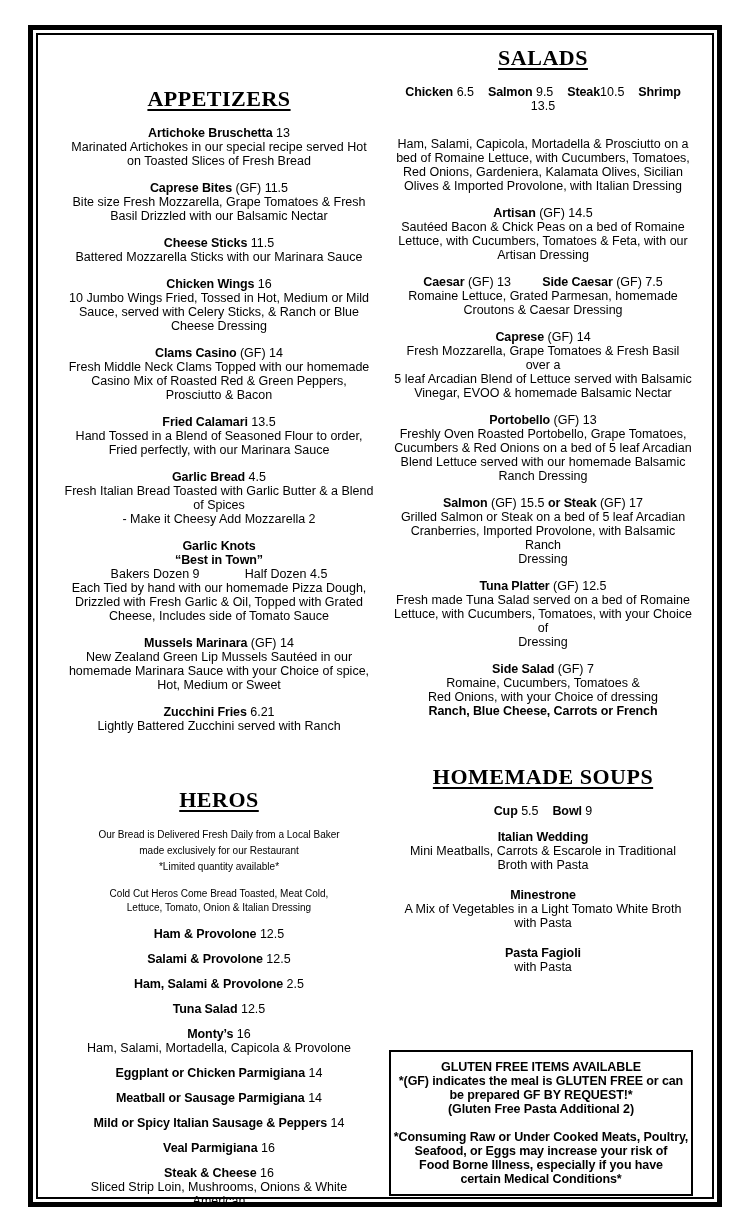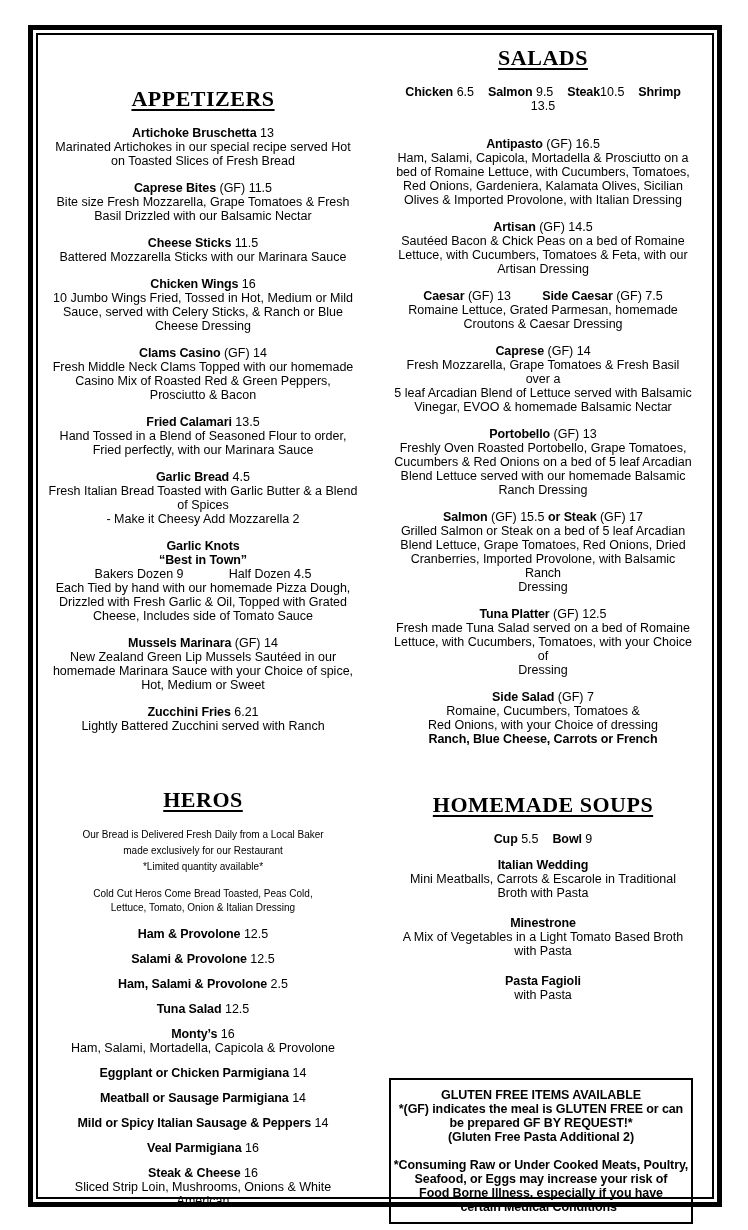--- a/index.html
+++ b/index.html
@@ -29,21 +29,21 @@
     width: 100%;
     height: 100%;
     box-sizing: border-box;
     border: 2px solid #000000;
     position: relative;
   }
   .col {
     position: absolute;
     top: 0;
   }
-  .col-left  { left: 10px;  width: 310px; }
+  .col-left  { left: 26px;  width: 310px; }
   .col-right { left: 355px; width: 300px; }
 
   .heading {
     font-family: "Liberation Serif", serif;
     font-weight: bold;
     font-size: 22px;
     line-height: 26px;
     letter-spacing: 0.5px;
     text-align: center;
     text-decoration: underline;
@@ -207,21 +207,21 @@
       </section>
 
       <section class="heros-section">
         <h2 class="heading">HEROS</h2>
         <p class="intro intro-loose">
           <span style="display:block">Our Bread is Delivered Fresh Daily from a Local Baker</span>
           <span style="display:block">made exclusively for our Restaurant</span>
           <span style="display:block">*Limited quantity available*</span>
         </p>
         <p class="intro intro-tight">
-          <span style="display:block">Cold Cut Heros Come Bread Toasted, Peas Cold,</span>
+          <span style="display:block">Cold Cut Heros Come Bread Toasted, Meat Cold,</span>
           <span style="display:block">Lettuce, Tomato, Onion &amp; Italian Dressing</span>
         </p>
         <div class="items heros-items">
             <div class="menu-item">
     <div class="name-line"><span class="b">Ham &amp; Provolone</span><span> 12.5</span></div>
 
     <div></div>
 
   </div>
             <div class="menu-item">
@@ -287,21 +287,20 @@
 
     </div>
 
     <div class="col col-right">
 
       <section>
         <h2 class="heading salads-heading">SALADS</h2>
         <div class="addon-row"><span><span class="b">Chicken</span><span> 6.5&nbsp;&nbsp;&nbsp;&nbsp;</span></span><span><span class="b">Salmon</span><span> 9.5&nbsp;&nbsp;&nbsp;&nbsp;</span></span><span><span class="b">Steak</span><span>10.5&nbsp;&nbsp;&nbsp;&nbsp;</span></span><span><span class="b">Shrimp</span><span> 13.5</span></span></div>
         <div class="items">
             <div class="menu-item">
-    <div class="name-line"><span class="b">Antipasto</span><span> (GF) 16.5</span></div>
 
     <div>
                 <div>Ham, Salami, Capicola, Mortadella &amp; Prosciutto on a</div>
                 <div>bed of Romaine Lettuce, with Cucumbers, Tomatoes,</div>
                 <div>Red Onions, Gardeniera, Kalamata Olives, Sicilian</div>
                 <div>Olives &amp; Imported Provolone, with Italian Dressing</div>
               </div>
 
   </div>
             <div class="menu-item">
@@ -342,21 +341,20 @@
                 <div>Blend Lettuce served with our homemade Balsamic</div>
                 <div>Ranch Dressing</div>
               </div>
 
   </div>
             <div class="menu-item">
     <div class="name-line"><span class="b">Salmon</span><span> (GF) 15.5 </span><span class="b">or Steak</span><span> (GF) 17</span></div>
 
     <div>
                 <div>Grilled Salmon or Steak on a bed of 5 leaf Arcadian</div>
-                <div>Blend Lettuce, Grape Tomatoes, Red Onions, Dried</div>
                 <div>Cranberries, Imported Provolone, with Balsamic Ranch</div>
                 <div>Dressing</div>
               </div>
 
   </div>
             <div class="menu-item">
     <div class="name-line"><span class="b">Tuna Platter</span><span> (GF) 12.5</span></div>
 
     <div>
                 <div>Fresh made Tuna Salad served on a bed of Romaine</div>
@@ -387,21 +385,21 @@
     <div>
                 <div>Mini Meatballs, Carrots &amp; Escarole in Traditional</div>
                 <div>Broth with Pasta</div>
               </div>
 
   </div>
             <div class="menu-item">
     <div class="name-line"><span class="b">Minestrone</span></div>
 
     <div>
-                <div>A Mix of Vegetables in a Light Tomato Based Broth</div>
+                <div>A Mix of Vegetables in a Light Tomato White Broth</div>
                 <div>with Pasta</div>
               </div>
 
   </div>
             <div class="menu-item">
     <div class="name-line"><span class="b">Pasta Fagioli</span></div>
 
     <div>
                 <div>with Pasta</div>
               </div>

